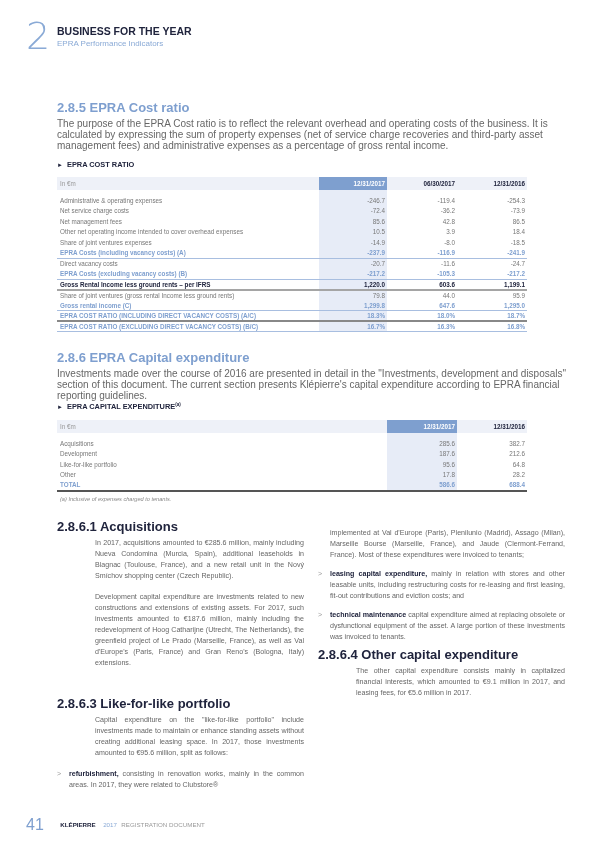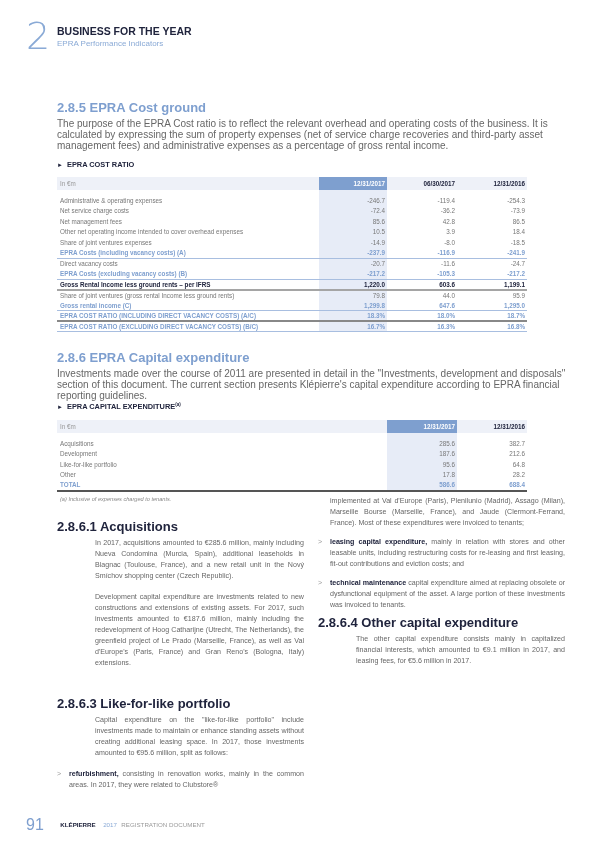--- a/index.html
+++ b/index.html
@@ -44,21 +44,21 @@
 </style>
 </head>
 <body>
 
 <div class="header">
   <div class="chap-num">2</div>
   <div class="chap-title">BUSINESS FOR THE YEAR</div>
   <div class="chap-sub">EPRA Performance Indicators</div>
 </div>
 
-<div class="sec-title" style="top:100px;">2.8.5 EPRA Cost ground</div>
+<div class="sec-title" style="top:100px;">2.8.5 EPRA Cost ratio</div>
 <div class="para" style="top:118px;">The purpose of the EPRA Cost ratio is to reflect the relevant overhead and operating costs of the business. It is calculated by expressing the sum of property expenses (net of service charge recoveries and third-party asset management fees) and administrative expenses as a percentage of gross rental income.</div>
 <div class="tbl-title" style="top:160px;">
   <span class="tri">►</span><span>EPRA COST RATIO</span>
 </div>
 
 <table style="top:177px; width:470px;">
   <colgroup>
       <col style="width:262px">
       <col style="width:68px">
       <col style="width:70px">
@@ -154,21 +154,21 @@
     <tr class="blue bluerule">
       <td>EPRA COST RATIO (EXCLUDING DIRECT VACANCY COSTS) (B/C)</td>
       <td class="num hl">16.7%</td>
       <td class="num">16.3%</td>
       <td class="num">16.8%</td>
     </tr>
   </tbody>
 </table>
 
 <div class="sec-title" style="top:350px;">2.8.6 EPRA Capital expenditure</div>
-<div class="para" style="top:368px;">Investments made over the course of 2011 are presented in detail in the "Investments, development and disposals" section of this document. The current section presents Klépierre's capital expenditure according to EPRA financial reporting guidelines.</div>
+<div class="para" style="top:368px;">Investments made over the course of 2016 are presented in detail in the "Investments, development and disposals" section of this document. The current section presents Klépierre's capital expenditure according to EPRA financial reporting guidelines.</div>
 <div class="tbl-title" style="top:402px;">
   <span class="tri">►</span><span>EPRA CAPITAL EXPENDITURE</span><sup>(a)</sup>
 </div>
 
 <table style="top:420px; width:470px;">
   <colgroup>
       <col style="width:330px">
       <col style="width:70px">
       <col style="width:70px">
     </colgroup>
@@ -218,32 +218,32 @@
   <div class="sub-h">2.8.6.1   Acquisitions</div>
   <p>In 2017, acquisitions amounted to €285.6 million, mainly including Nueva Condomina (Murcia, Spain), additional leaseholds in Blagnac (Toulouse, France), and a new retail unit in the Nový Smíchov shopping center (Czech Republic).</p>
   <p>Development capital expenditure are investments related to new constructions and extensions of existing assets. For 2017, such investments amounted to €187.6 million, mainly including the redevelopment of Hoog Catharijne (Utrecht, The Netherlands), the greenfield project of Le Prado (Marseille, France), as well as Val d'Europe's (Paris, France) and Gran Reno's (Bologna, Italy) extensions.</p>
   <div class="sub-h" style="margin-top:29px;">2.8.6.3   Like-for-like portfolio</div>
   <p>Capital expenditure on the "like-for-like portfolio" include investments made to maintain or enhance standing assets without creating additional leasing space. In 2017, those investments amounted to €95.6 million, split as follows:</p>
   <div class="bullet">
     <span class="gt">&gt;</span><b>refurbishment,</b><span> consisting in renovation works, mainly in the common areas. In 2017, they were related to Clubstore®</span>
   </div>
 </div>
 
-<div class="col" style="left:318px; top:496px;">
+<div class="col" style="left:318px; top:528px;">
   <div class="bullet" style="margin-bottom:8px;">
     <span>implemented at Val d'Europe (Paris), Plenilunio (Madrid), Assago (Milan), Marseille Bourse (Marseille, France), and Jaude (Clermont-Ferrand, France). Most of these expenditures were invoiced to tenants;</span>
   </div>
   <div class="bullet" style="margin-bottom:8px;">
     <span class="gt">&gt;</span><b>leasing capital expenditure,</b><span> mainly in relation with stores and other leasable units, including restructuring costs for re-leasing and first leasing, fit-out contributions and eviction costs; and</span>
   </div>
   <div class="bullet">
     <span class="gt">&gt;</span><b>technical maintenance</b><span> capital expenditure aimed at replacing obsolete or dysfunctional equipment of the asset. A large portion of these investments was invoiced to tenants.</span>
   </div>
   <div class="sub-h" style="margin-top:2px;">2.8.6.4   Other capital expenditure</div>
   <p>The other capital expenditure consists mainly in capitalized financial interests, which amounted to €9.1 million in 2017, and leasing fees, for €5.6 million in 2017.</p>
 </div>
 
 <div class="footer">
-  <span class="page-num">91</span>
+  <span class="page-num">41</span>
   <span class="brand">KLÉPIERRE</span>
   <span class="year">2017</span>
   <span class="docname">REGISTRATION DOCUMENT</span>
 </div>
 
 </body></html>

